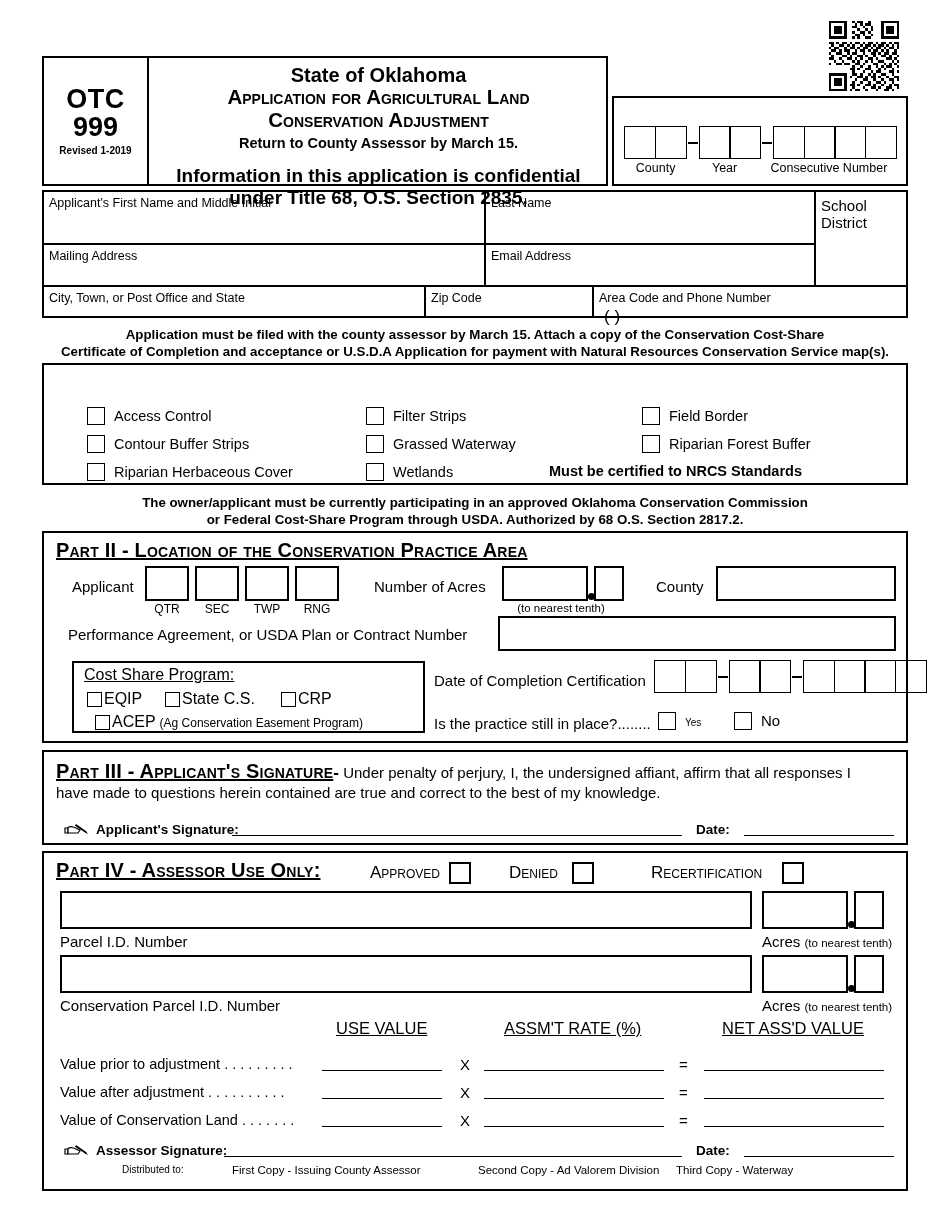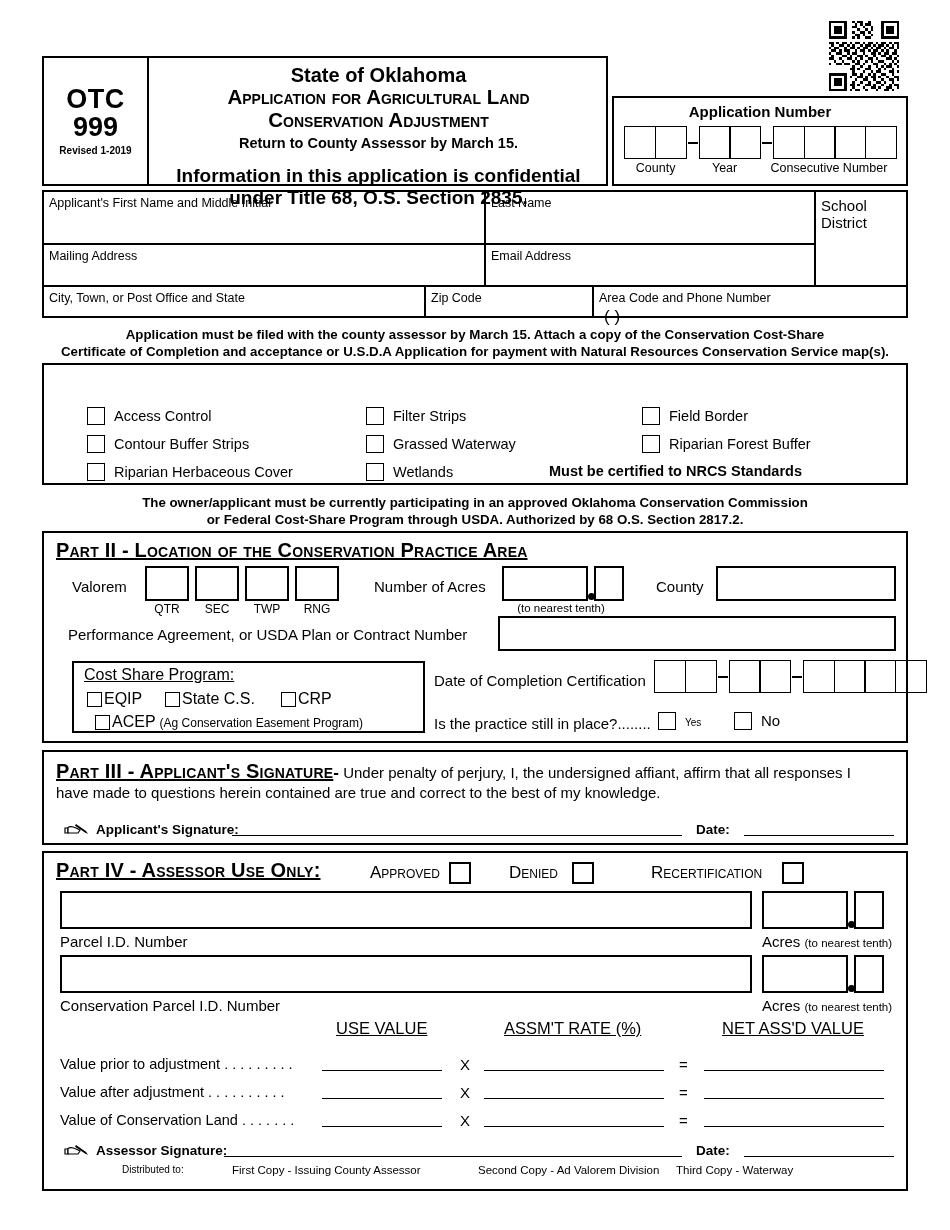--- a/index.html
+++ b/index.html
@@ -281,21 +281,20 @@
     <div class="hdr-txt">
       <div class="h-l1">State of Oklahoma</div>
       <div class="h-l2 smcap">Application for Agricultural Land</div>
       <div class="h-l3 smcap">Conservation Adjustment</div>
       <div class="h-l4">Return to County Assessor by March 15.</div>
       <div class="h-l5">Information in this application is confidential under Title 68, O.S. Section 2835.</div>
     </div>
   </div>
 
   <div class="appnum">
-    <div class="appnum-t">Application Number</div>
     <div class="appnum-row">
       <div class="grp">
         <div class="cell"></div>
         <div class="cell"></div>
       </div>
       <div class="dash">
           <i></i>
         </div>
       <div class="grp">
         <div class="cell"></div>
@@ -393,21 +392,21 @@
   </div>
 
   <div class="notice" style="top:494px;">
     <div>The owner/applicant must be currently participating in an approved Oklahoma Conservation Commission</div>
     <div>or Federal Cost-Share Program through USDA.  Authorized by 68 O.S. Section 2817.2.</div>
   </div>
 
   <div class="panel" style="left:42px; top:531px; width:866px; height:212px;">
     <div class="part-title" style="position:absolute; left:12px; top:6px;">Part II - Location of the Conservation Practice Area</div>
 
-    <div style="position:absolute; left:28px; top:45px; font-size:15px;">Valorem</div>
+    <div style="position:absolute; left:28px; top:45px; font-size:15px;">Applicant</div>
 
     <div class="inbox" style="position:absolute; left:101px; top:33px; width:44px; height:35px;"></div>
     <div class="lblsm" style="position:absolute; left:101px; top:69px; width:44px;">QTR</div>
     <div class="inbox" style="position:absolute; left:151px; top:33px; width:44px; height:35px;"></div>
     <div class="lblsm" style="position:absolute; left:151px; top:69px; width:44px;">SEC</div>
     <div class="inbox" style="position:absolute; left:201px; top:33px; width:44px; height:35px;"></div>
     <div class="lblsm" style="position:absolute; left:201px; top:69px; width:44px;">TWP</div>
     <div class="inbox" style="position:absolute; left:251px; top:33px; width:44px; height:35px;"></div>
     <div class="lblsm" style="position:absolute; left:251px; top:69px; width:44px;">RNG</div>
 

